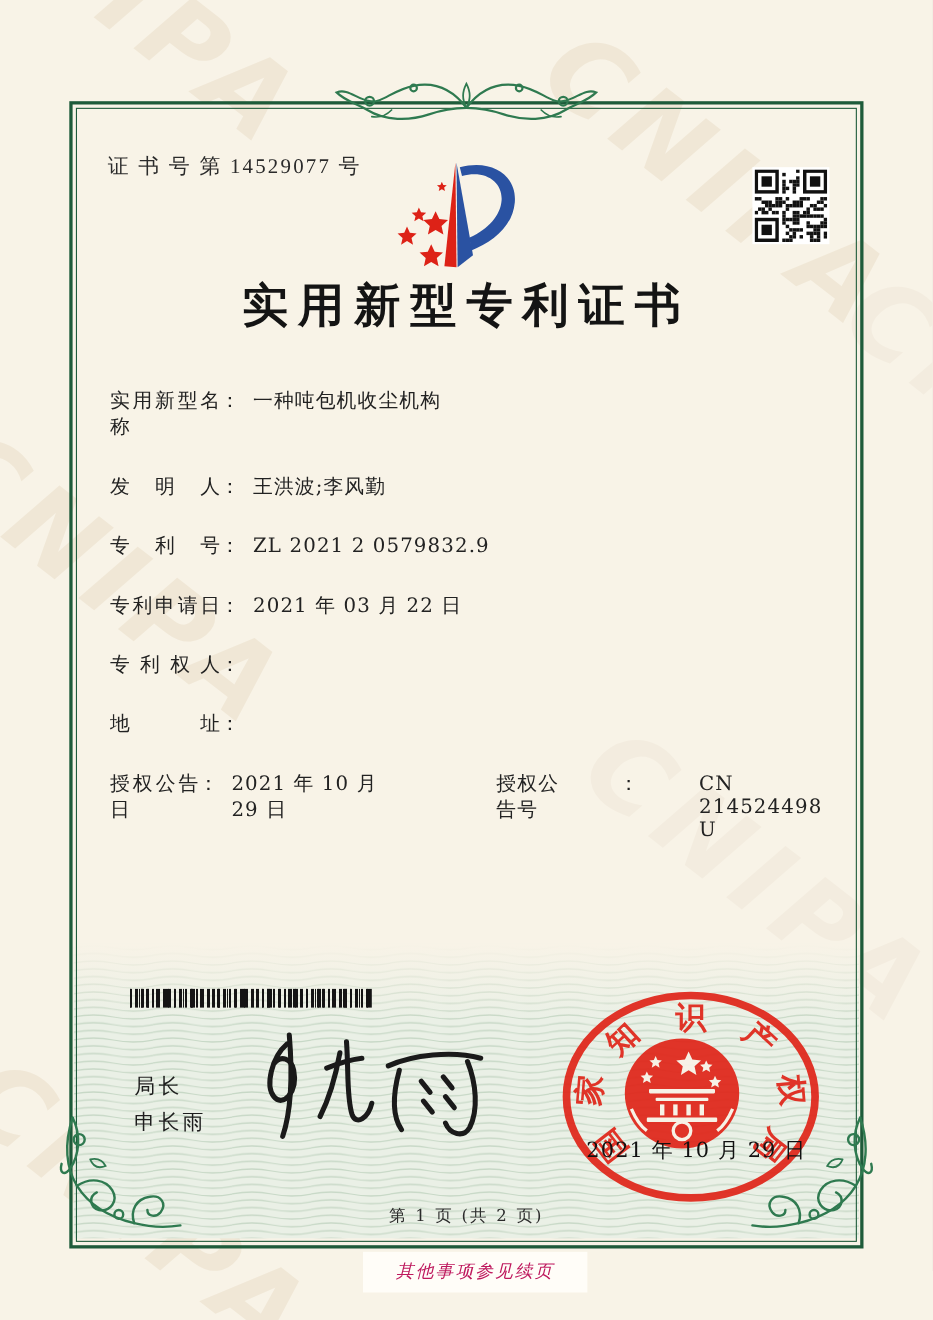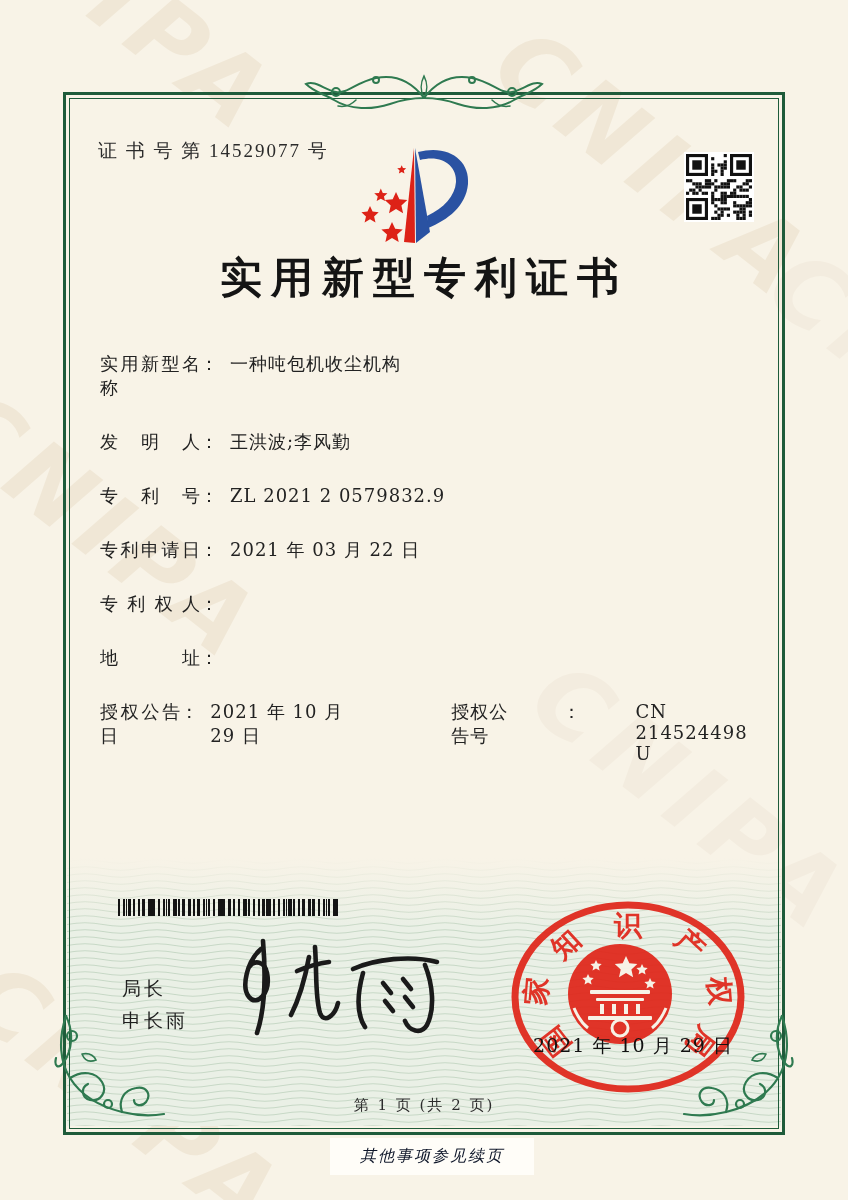--- a/index.html
+++ b/index.html
@@ -50,21 +50,21 @@
   .director{position:absolute;left:122px;top:972px;z-index:6;
             font-family:"DejaVu Sans","Liberation Sans",sans-serif;
             font-size:19px;color:#1d1d1d;letter-spacing:3px;line-height:32px;}
   .signature{position:absolute;left:225px;top:935px;z-index:7;}
   .seal{position:absolute;left:508px;top:898px;z-index:7;}
   .seal-date{position:absolute;left:518px;top:1033px;width:230px;text-align:center;
              font-size:19px;color:#111;letter-spacing:1px;z-index:8;}
   .page-no{position:absolute;left:0;top:1080px;width:100%;text-align:center;
            font-size:15px;color:#2b2b2b;letter-spacing:2px;z-index:6;margin-top:16px;}
   .cont-note{position:absolute;left:330px;top:1138px;width:160px;padding:8px 22px;
-             background:#fffdf8;text-align:center;font-size:16px;color:#0f172a;
+             background:#fffdf8;text-align:center;font-size:16px;color:#be185d;
              font-style:italic;letter-spacing:2px;z-index:6;}
 </style>
 </head>
 <body>
 
 <div class="sheet">
 
   <div class="wm" style="left:-70px;top:-58px;">CNIPA</div>
   <div class="wm" style="left:468px;top:108px;">CNIPA</div>
   <div class="wm faint" style="left:742px;top:330px;">CNIPA</div>

